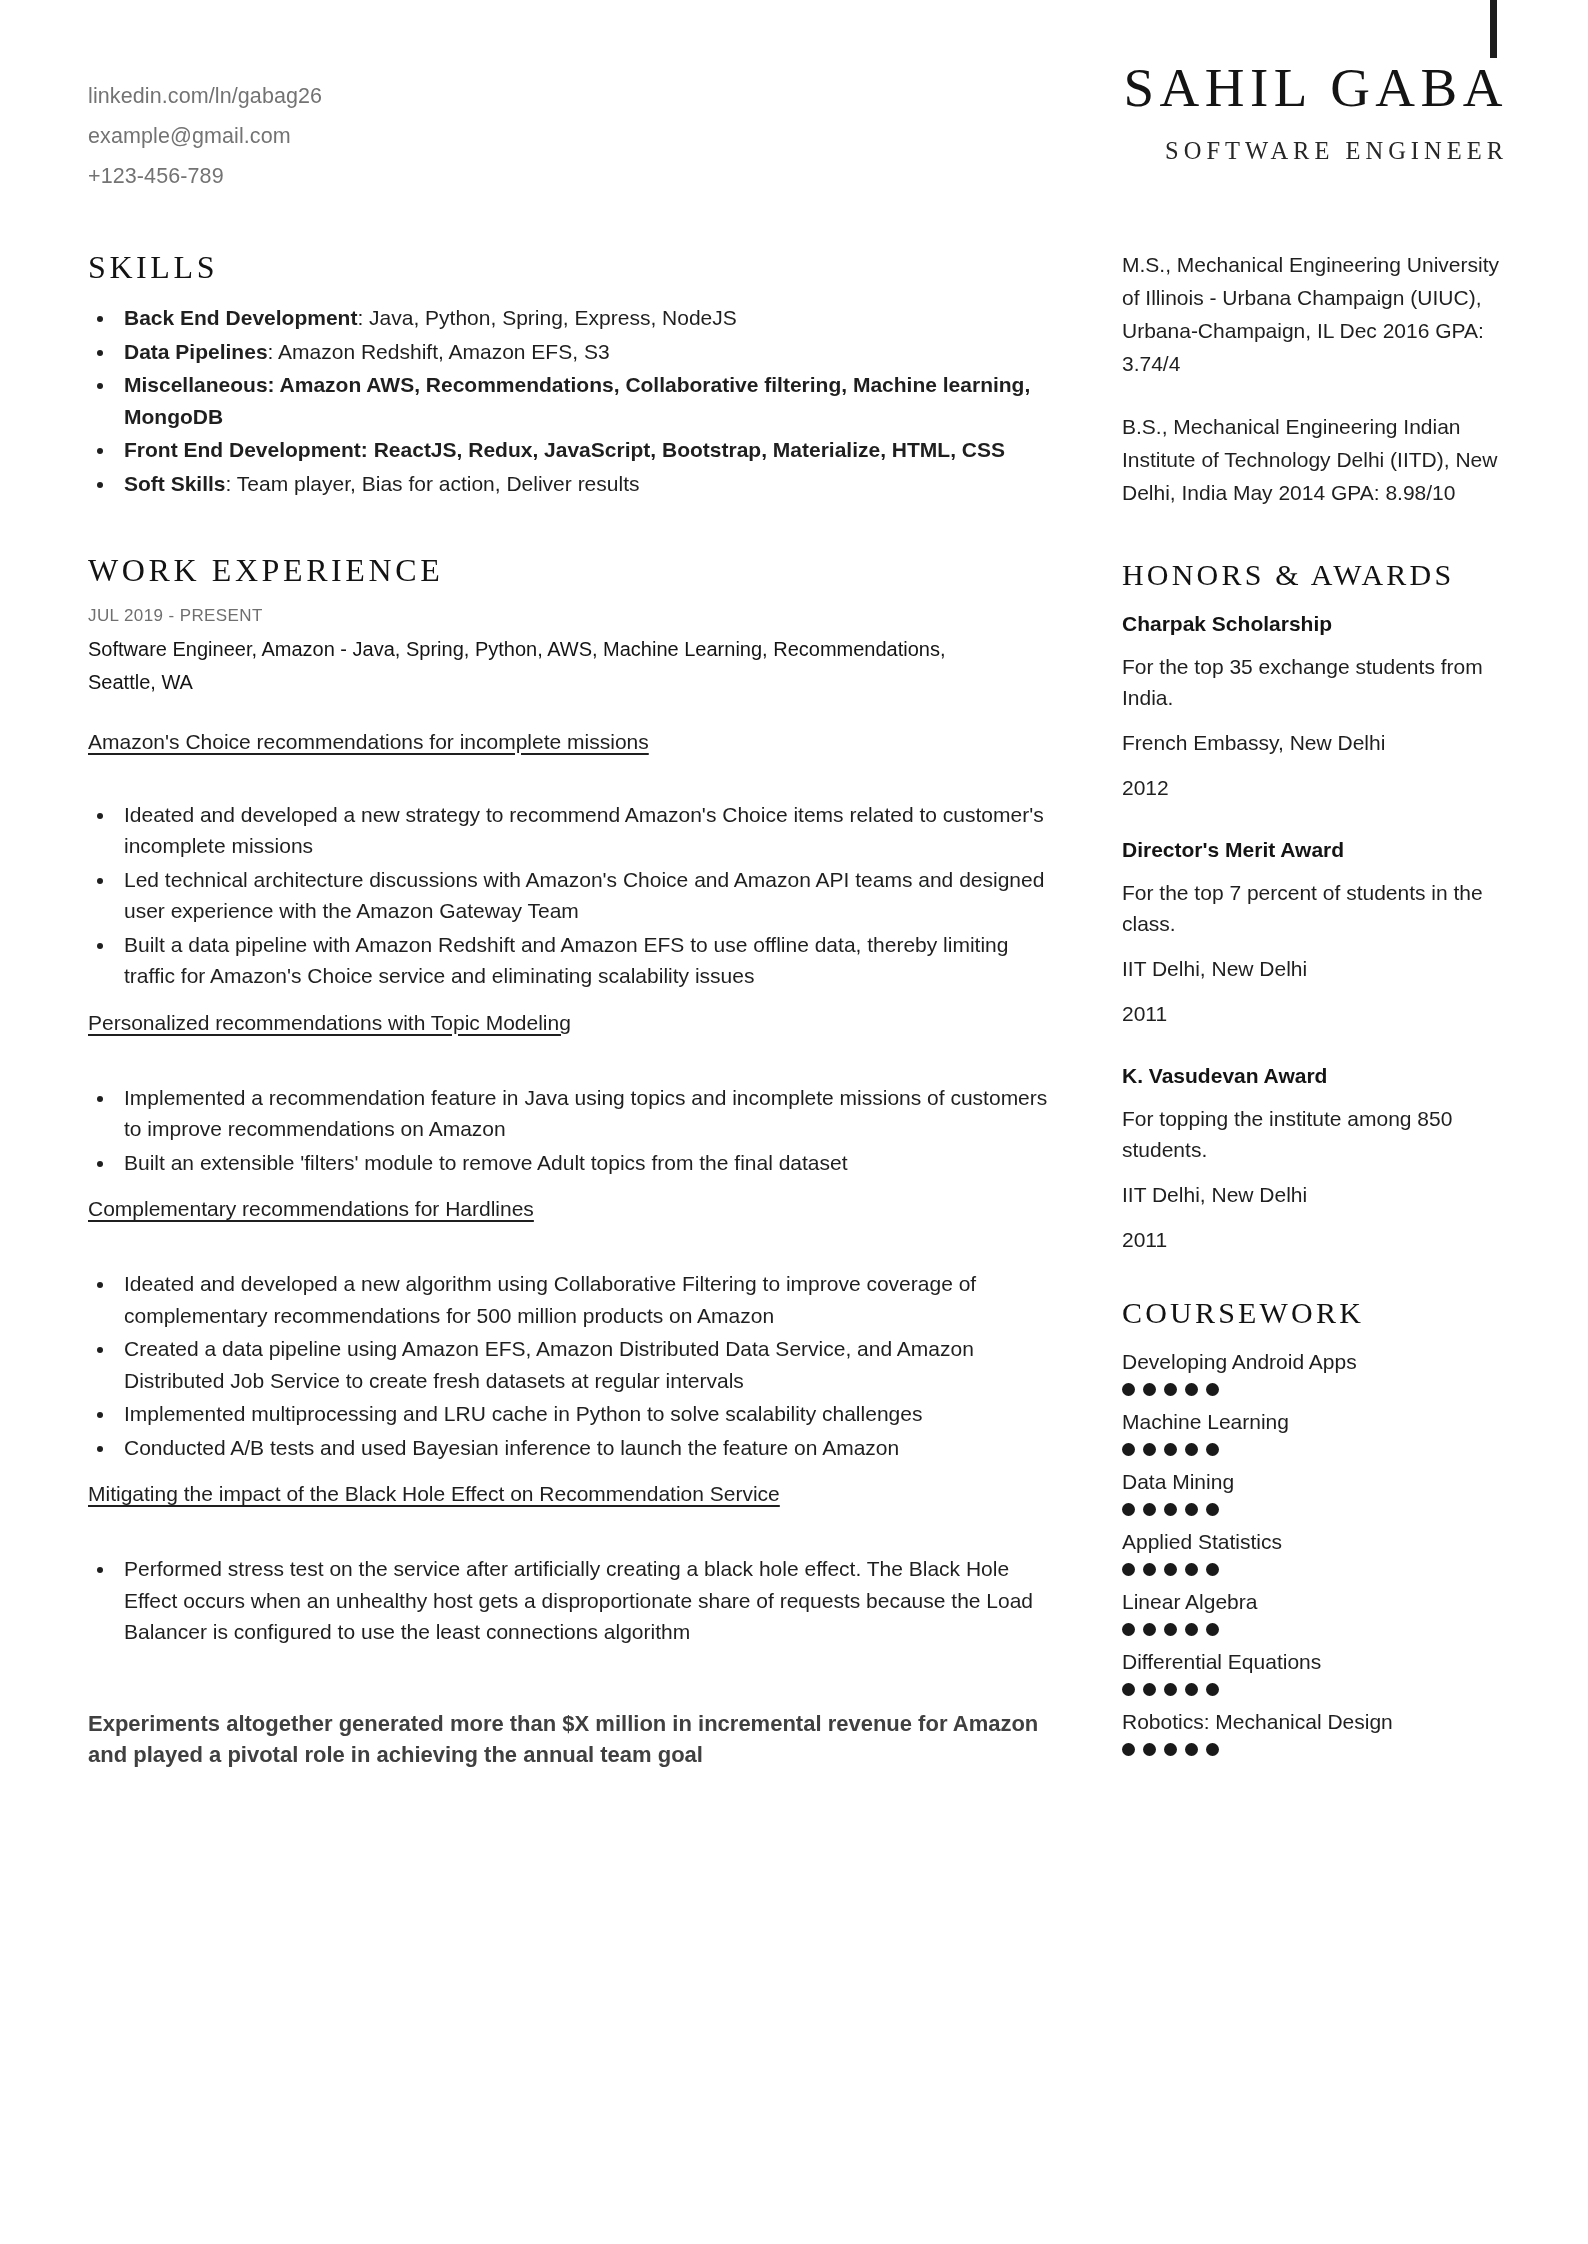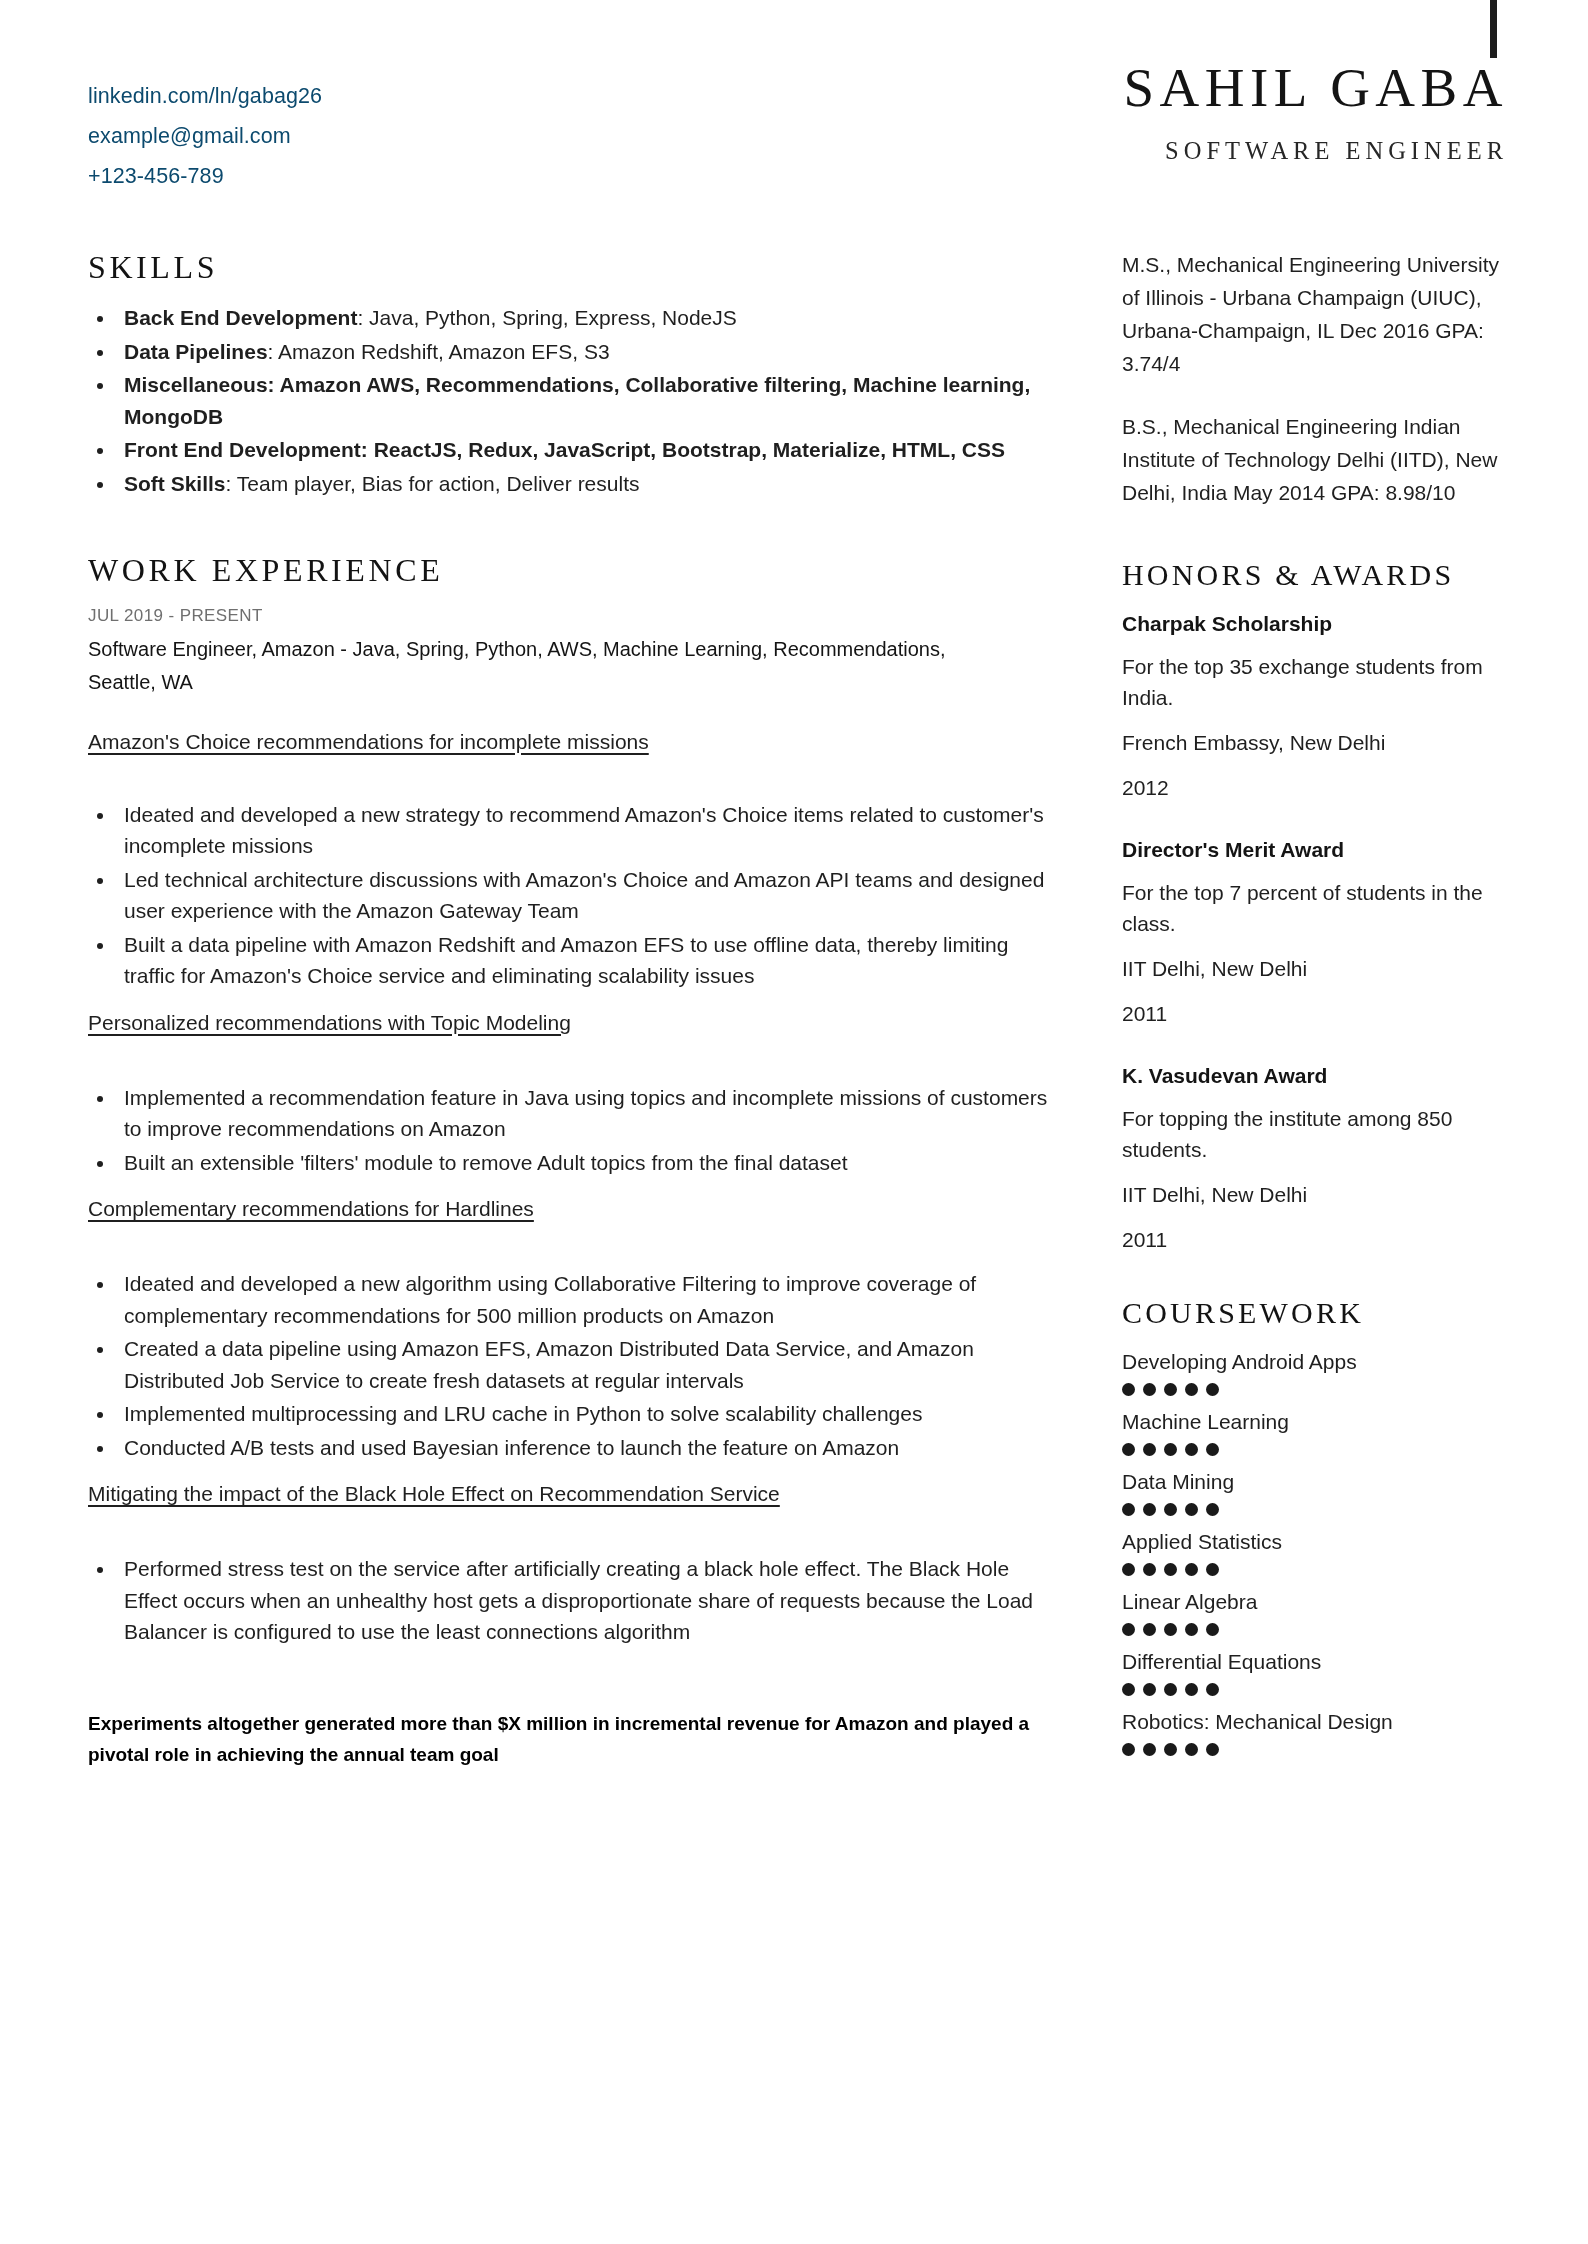--- a/index.html
+++ b/index.html
@@ -41,21 +41,21 @@
     left: 0;
     width: 1588px;
     height: 230px;
   }
   .contact {
     position: absolute;
     left: 88px;
     top: 76px;
     font-size: 21.5px;
     line-height: 40px;
-    color: #0c4a6e;
+    color: #737373;
     letter-spacing: 0.1px;
   }
   .contact div { white-space: nowrap; }
 
   .name-block {
     position: absolute;
     right: 80px;
     top: 60px;
     text-align: right;
     width: 800px;
@@ -161,24 +161,24 @@
     text-decoration: underline;
     text-underline-offset: 4px;
     display: inline-block;
     margin-bottom: 0;
   }
   .project-block { margin-bottom: 16px; }
   .project-block ul.bl { margin-top: 44px; }
   .project-block.first ul.bl { margin-top: 42px; }
 
   .summary-line {
-    font-size: 19px;
+    font-size: 22px;
     font-weight: 700;
     line-height: 31px;
-    color: #000000;
+    color: #404040;
     margin-top: 60px;
     max-width: 960px;
   }
 
   
   .edu-entry {
     font-size: 21px;
     line-height: 33px;
     color: #1f1f1f;
     margin-bottom: 30px;

